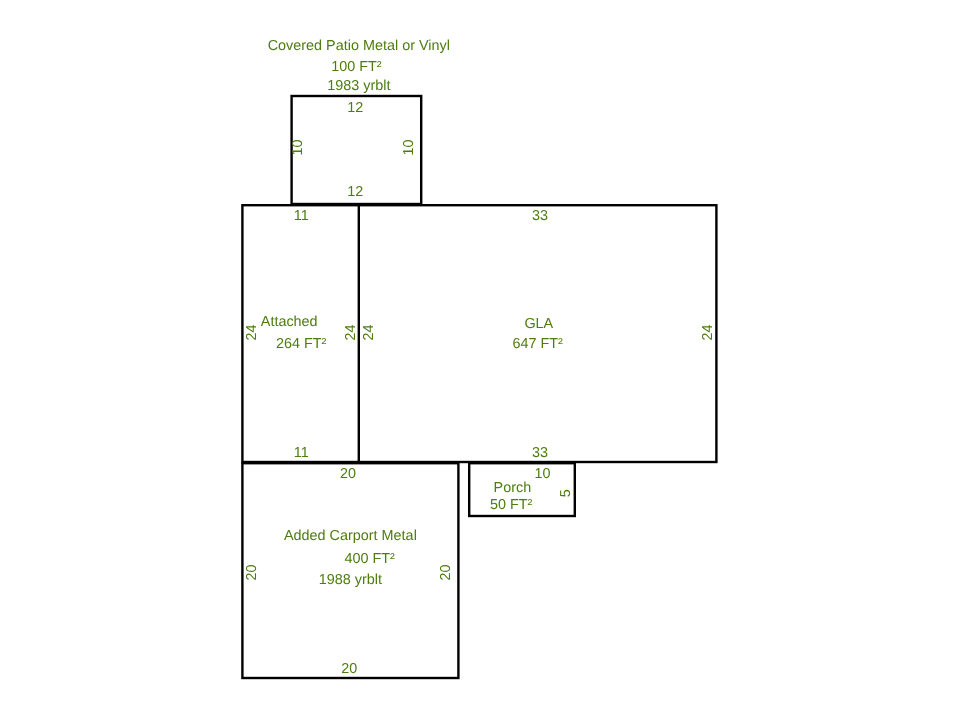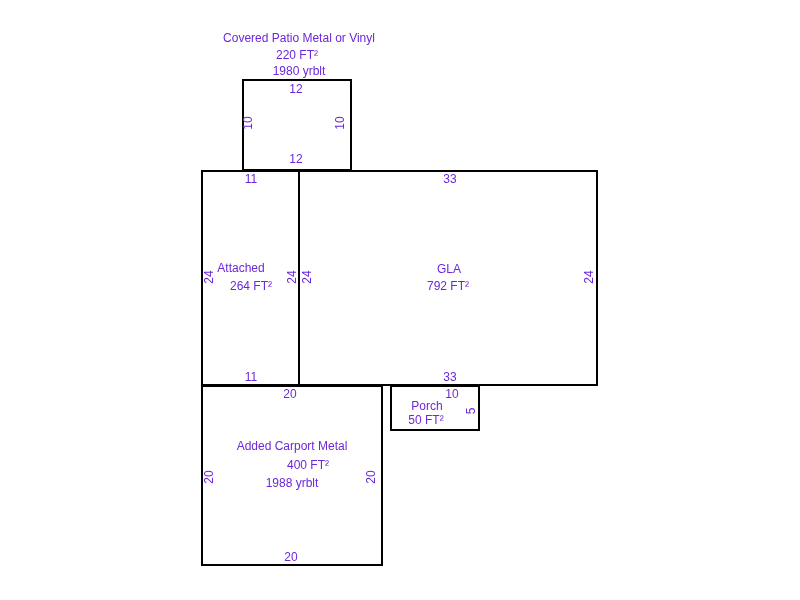--- a/index.html
+++ b/index.html
@@ -8,21 +8,21 @@
     background: #ffffff;
   }
   #canvas {
     position: relative;
     width: 800px;
     height: 600px;
     background: #ffffff;
     overflow: hidden;
     font-family: "Liberation Sans", "DejaVu Sans", sans-serif;
     font-size: 12px;
-    color: #6d28d9;
+    color: #4d7c0f;
   }
   .rect {
     position: absolute;
     border: 2px solid #000000;
     box-sizing: border-box;
     background: transparent;
   }
   .wall {
     position: absolute;
     background: #000000;
@@ -45,40 +45,40 @@
 
 <div id="canvas">
 
   <div class="rect" style="left:242px; top:79px; width:110px; height:92px;"></div>
   <div class="rect" style="left:201px; top:170px; width:397px; height:216px;"></div>
   <div class="wall" style="left:298px; top:170px; width:2px; height:216px;"></div>
   <div class="rect" style="left:201px; top:385px; width:182px; height:181px;"></div>
   <div class="rect" style="left:390px; top:385px; width:90px; height:46px;"></div>
 
   <div class="lbl" style="left:299px; top:38px;">Covered Patio Metal or Vinyl</div>
-  <div class="lbl" style="left:297px; top:55px;">220 FT²</div>
-  <div class="lbl" style="left:299px; top:71px;">1980 yrblt</div>
+  <div class="lbl" style="left:297px; top:55px;">100 FT²</div>
+  <div class="lbl" style="left:299px; top:71px;">1983 yrblt</div>
 
   <div class="lbl" style="left:296px; top:89px;">12</div>
   <div class="vlbl" style="left:248px; top:123px;">10</div>
   <div class="vlbl" style="left:340px; top:123px;">10</div>
   <div class="lbl" style="left:296px; top:159px;">12</div>
 
   <div class="lbl" style="left:251px; top:179px;">11</div>
   <div class="vlbl" style="left:209px; top:277px;">24</div>
   <div class="vlbl" style="left:292px; top:277px;">24</div>
   <div class="lbl" style="left:241px; top:268px;">Attached</div>
   <div class="lbl" style="left:251px; top:286px;">264 FT²</div>
   <div class="lbl" style="left:251px; top:377px;">11</div>
 
   <div class="lbl" style="left:450px; top:179px;">33</div>
   <div class="vlbl" style="left:307px; top:277px;">24</div>
   <div class="vlbl" style="left:589px; top:277px;">24</div>
   <div class="lbl" style="left:449px; top:269px;">GLA</div>
-  <div class="lbl" style="left:448px; top:286px;">792 FT²</div>
+  <div class="lbl" style="left:448px; top:286px;">647 FT²</div>
   <div class="lbl" style="left:450px; top:377px;">33</div>
 
   <div class="lbl" style="left:452px; top:394px;">10</div>
   <div class="lbl" style="left:427px; top:406px;text-align:center;">Porch</div>
   <div class="lbl" style="left:426px; top:420px;">50 FT²</div>
   <div class="vlbl" style="left:471px; top:411px;">5</div>
 
   <div class="lbl" style="left:290px; top:394px;">20</div>
   <div class="lbl" style="left:292px; top:446px;">Added Carport Metal</div>
   <div class="lbl" style="left:292px; top:465px;margin-left:16px;">400 FT²</div>

